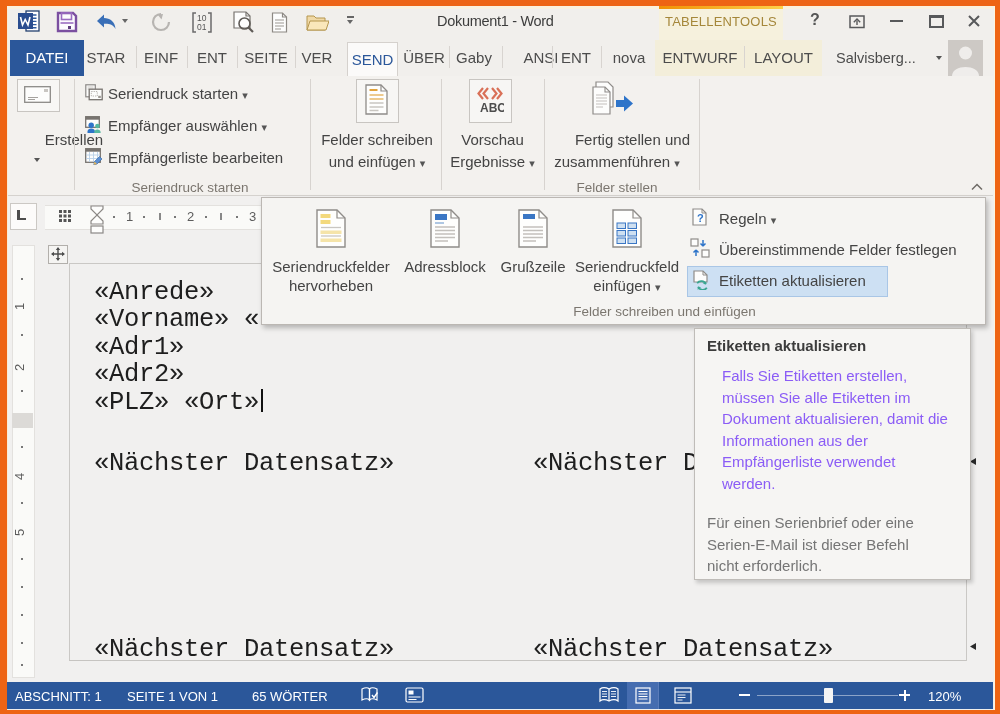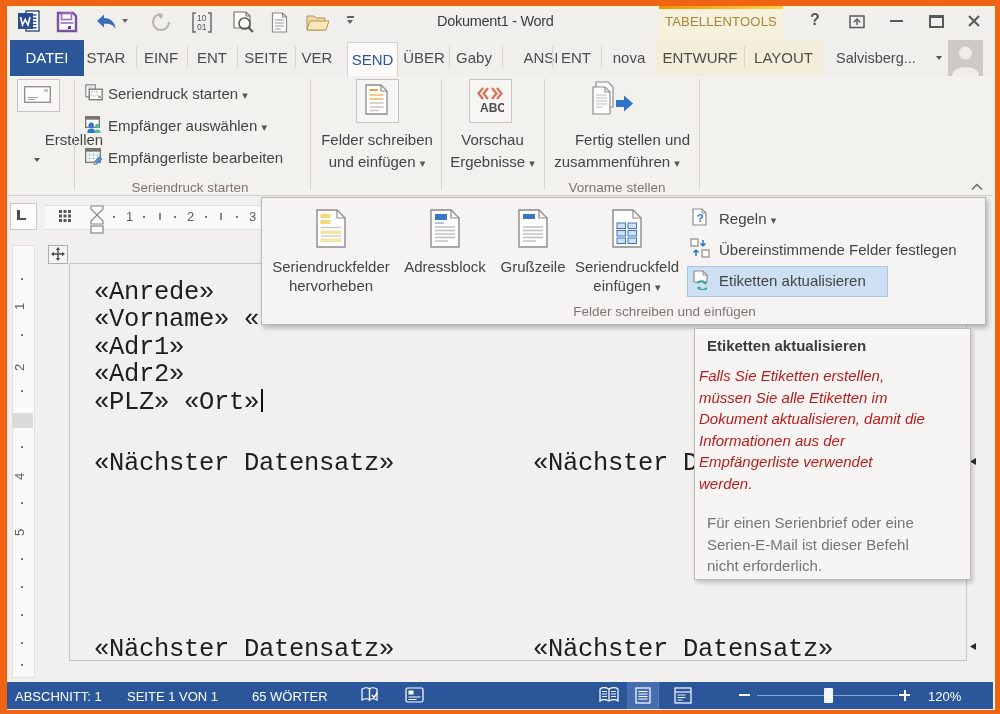--- a/index.html
+++ b/index.html
@@ -182,21 +182,21 @@
 
 <svg class="abs" style="left:592px;top:81px;" width="42" height="40" viewBox="0 0 42 40">
   <path d="M4 1 h12 l5 5 v20 h-17 z" fill="#fdfdfc" stroke="#8f8c89" stroke-width="1.2"></path>
   <path d="M1 6 h12 l5 5 v22 h-17 z" fill="#fdfdfc" stroke="#8f8c89" stroke-width="1.2"></path>
   <path d="M13 6 v5 h5" fill="none" stroke="#8f8c89" stroke-width="1.1"></path>
   <path d="M4 14h11M4 17h11M4 20h11M4 23h11M4 26h7" stroke="#c3c0bc" stroke-width="1.2"></path>
   <path d="M24 19 h8 v-4.5 l9 8 -9 8 v-4.5 h-8 z" fill="#2e74c9"></path>
 </svg>
 <div class="abs t15" style="left:544px;top:131px;width:146px;text-align:right;">Fertig stellen und</div>
 <div class="abs t15" style="left:544px;top:153px;width:146px;text-align:center;">zusammenführen <span style="font-size:11px;color:#555;">▾</span></div>
-<div class="grplabel" style="left:544px;top:180px;width:146px;">Vorname stellen</div>
+<div class="grplabel" style="left:544px;top:180px;width:146px;">Felder stellen</div>
 <div class="sep" style="left:699px;top:79px;height:111px;"></div>
 <svg class="abs" style="left:971px;top:183px;" width="12" height="8" viewBox="0 0 12 8">
   <path d="M1 6.5 L6 1.5 L11 6.5" fill="none" stroke="#6f6b66" stroke-width="1.5"></path>
 </svg>
 
 <div class="abs" id="docarea" style="left:8px;top:196px;width:985px;height:486px;background:#f1f0ef;"></div>
 
 <div class="abs" style="left:10px;top:203px;width:25px;height:25px;background:#fcfbfa;border:1px solid #cbc8c4;"></div>
 <div class="abs" style="left:17px;top:210px;width:2.5px;height:10px;background:#4d4d4d;"></div>
 <div class="abs" style="left:17px;top:217.5px;width:9px;height:2.5px;background:#4d4d4d;"></div>
@@ -344,21 +344,21 @@
     <path d="M13.8 17.8 a5 5 0 0 1 -8.6 -1" fill="none" stroke="#3aa692" stroke-width="1.8"></path>
     <path d="M13.4 11.2 l-0.3 3.4 -3.2 -1.2 z" fill="#3aa692"></path>
     <path d="M4.6 19.8 l0.3 -3.4 3.2 1.2 z" fill="#3aa692"></path>
   </svg>
   <div class="abs t15" style="left:458px;top:75px;">Etiketten aktualisieren</div>
   <div class="abs" style="left:0;top:107px;width:807px;text-align:center;font-size:13.5px;color:#7b766f;">Felder schreiben und einfügen</div>
 </div>
 
 <div class="abs" id="tooltip" style="left:694px;top:328px;width:277px;height:252px;background:#f6f5f3;border:1px solid #bfbcb8;box-shadow:2px 3px 4px rgba(0,0,0,0.18);z-index:7;box-sizing:border-box;">
   <div style="position:absolute;left:12px;top:8px;font-size:15px;font-weight:bold;color:#3c3c3c;">Etiketten aktualisieren</div>
-  <div style="position:absolute;left:4px;top:36px;font-size:15px;color:#b91c1c;line-height:21.6px;width:260px;font-style:italic;">Falls Sie Etiketten erstellen,<br>müssen Sie alle Etiketten im<br>Dokument aktualisieren, damit die<br>Informationen aus der<br>Empfängerliste verwendet<br>werden.</div>
+  <div style="position:absolute;left:27px;top:36px;font-size:15px;color:#8b5cf6;line-height:21.6px;width:260px;">Falls Sie Etiketten erstellen,<br>müssen Sie alle Etiketten im<br>Dokument aktualisieren, damit die<br>Informationen aus der<br>Empfängerliste verwendet<br>werden.</div>
   <div style="position:absolute;left:12px;top:183px;font-size:15px;color:#757575;line-height:21.6px;width:260px;">Für einen Serienbrief oder eine<br>Serien-E-Mail ist dieser Befehl<br>nicht erforderlich.</div>
 </div>
 
 <div class="abs" id="statusbar" style="left:7px;top:682px;width:986px;height:27px;background:#2b579a;color:#fff;font-size:13px;">
   <div style="position:absolute;left:8px;top:7px;">ABSCHNITT: 1</div>
   <div style="position:absolute;left:120px;top:7px;">SEITE 1 VON 1</div>
   <div style="position:absolute;left:245px;top:7px;">65 WÖRTER</div>
   <svg style="position:absolute;left:353px;top:5px;" width="20" height="17" viewBox="0 0 20 17">
     <path d="M2 2 C5 0.5, 8 0.5, 9.5 2 L9.5 13 C8 11.5, 5 11.5, 2 13 Z" fill="none" stroke="#fff" stroke-width="1.2"></path>
     <path d="M17 2 C14 0.5, 11 0.5, 9.5 2 L9.5 13 C11 11.5, 14 11.5, 17 13 Z" fill="none" stroke="#fff" stroke-width="1.2"></path>

